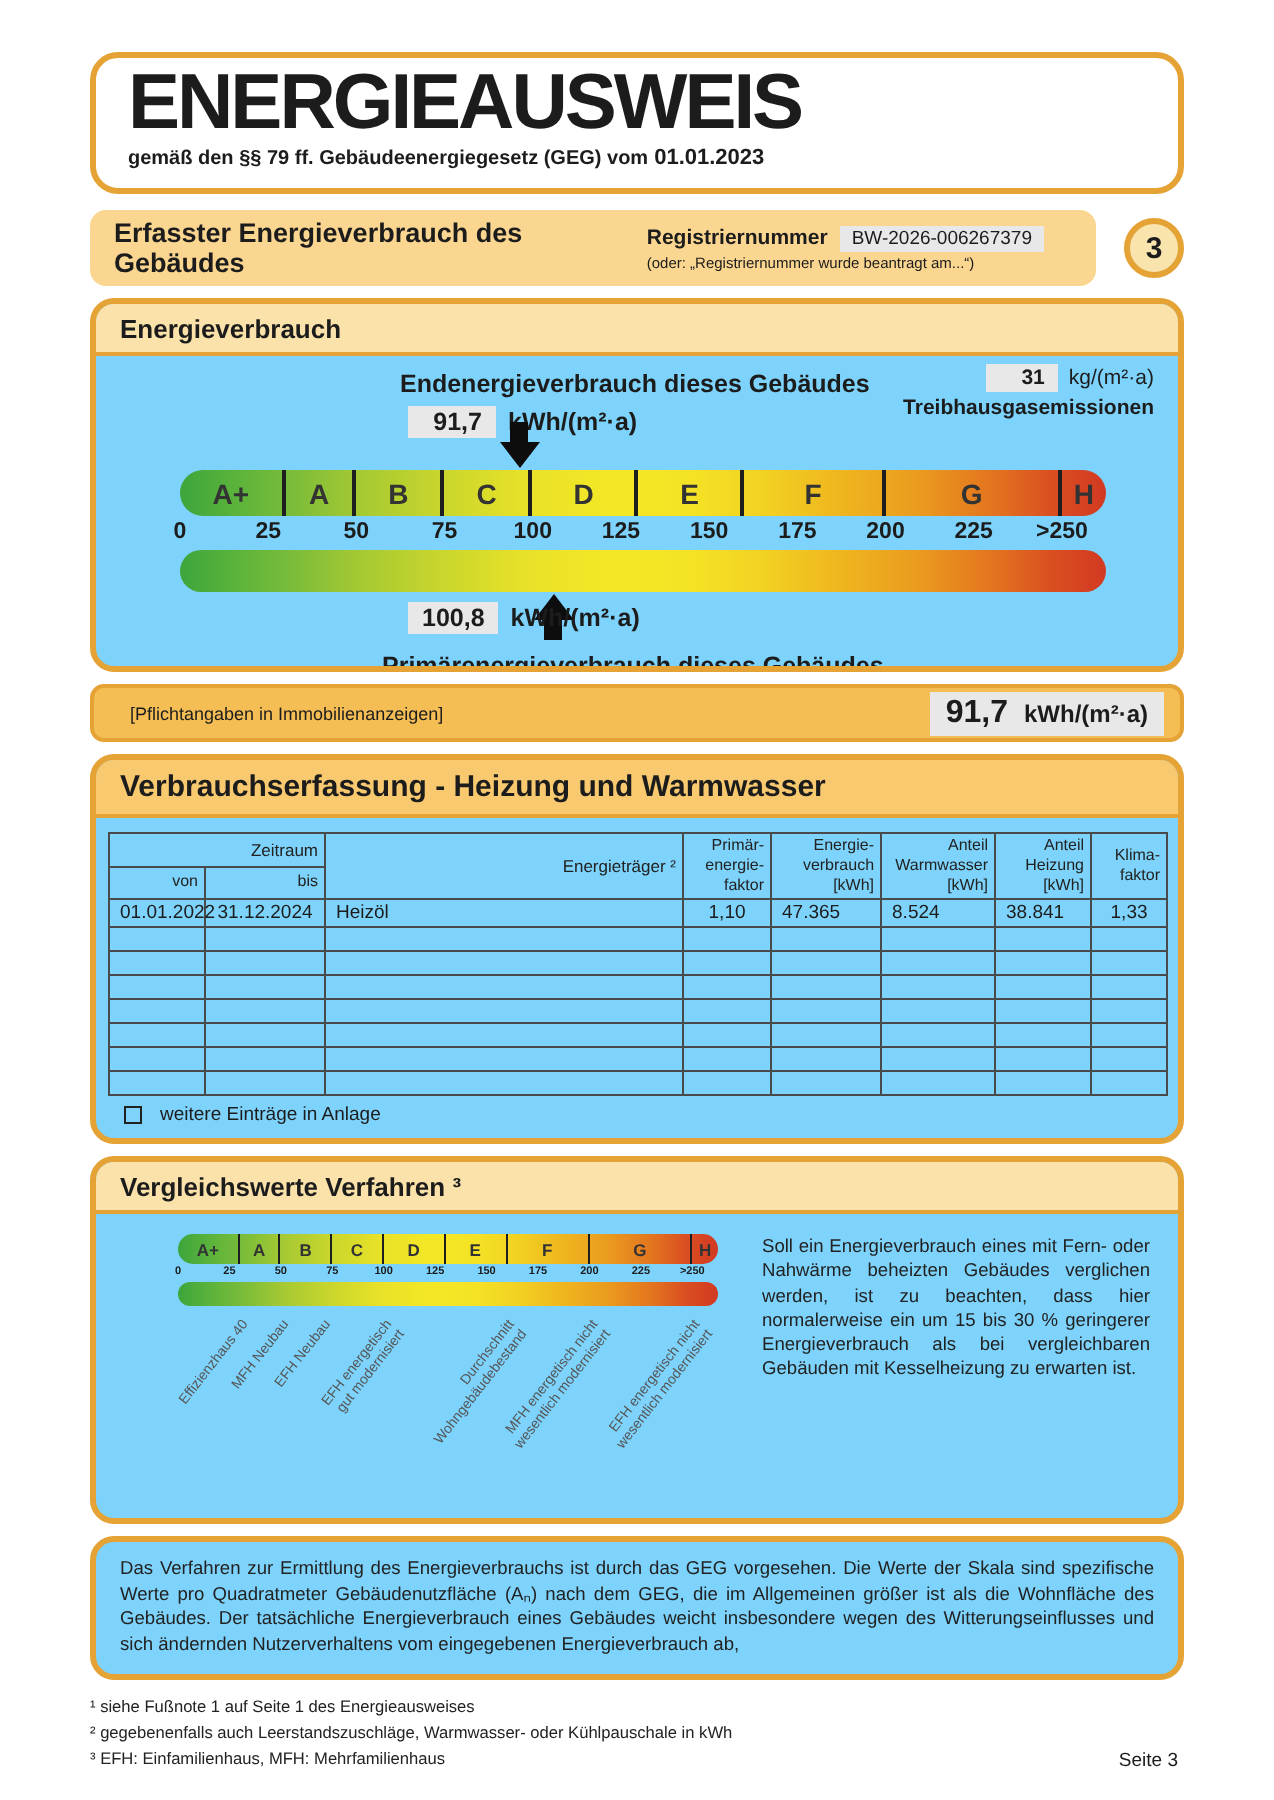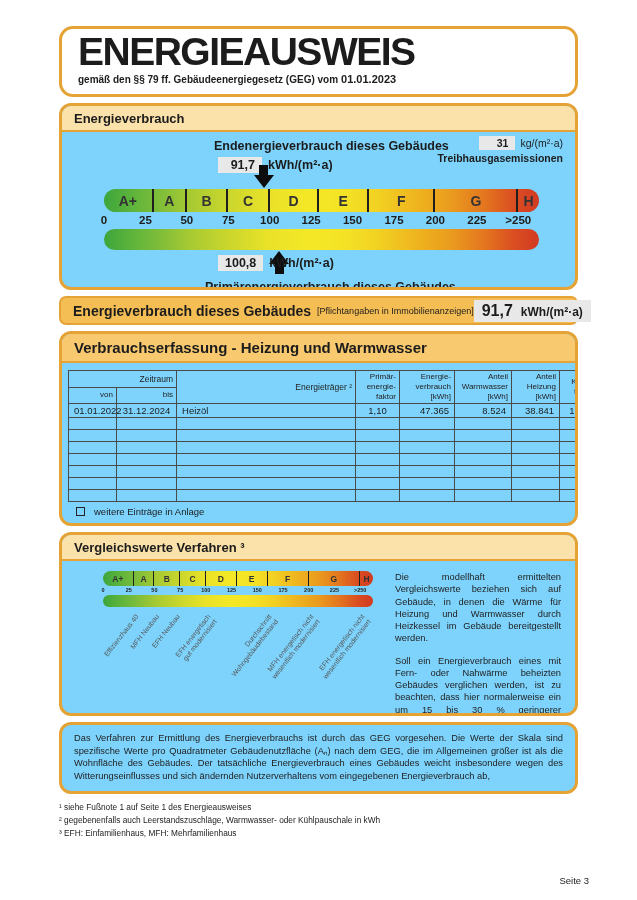--- a/index.html
+++ b/index.html
@@ -8,21 +8,21 @@
     --band-orange:#F8C96F;
     --bar-light:#FAD691;
     --pflicht-orange:#F5BE55;
     --value-box-gray:#E8E8E8;
     --ink:#1c1c1c;
     --scale-grad:linear-gradient(90deg,#3da53c 0%,#5bb33b 6%,#7abc3a 12%,#a8ca32 20%,#ccd72c 29%,#eae228 38%,#f4e826 47%,#f4e325 55%,#f2d122 63%,#efb71f 71%,#ea9a1e 80%,#e3731f 88%,#da4f21 94%,#d23922 100%);
   }
   *{box-sizing:border-box;}
   html,body{margin:0;padding:0;}
   body{width:637px;height:900px;background:#fff;font-family:"Liberation Sans",sans-serif;color:var(--ink);overflow:hidden;}
-  .page{width:637px;height:900px;padding:26px 59px 0;position:relative;}
+  .page{width:637px;height:900px;padding:26px 45px 0;position:relative;}
 
   
   .title-box{border:3px solid var(--gold);border-radius:14px;padding:3px 16px 6px;height:71px;}
   .title-row{display:flex;align-items:baseline;}
   .main-title{font-size:39px;font-weight:bold;letter-spacing:-1.5px;line-height:1.05;}
   .sub-title{font-size:17px;font-weight:bold;margin-left:10px;}
   .law-line{font-size:10px;font-weight:bold;margin-top:0;}
   .law-date{font-size:11px;font-weight:bold;margin-left:3px;}
 
   
@@ -78,21 +78,21 @@
 
   
   .table-wrap{padding:7px 6px 0;}
   table{width:100%;border-collapse:collapse;table-layout:fixed;}
   th,td{border:1px solid #4a4a4a;padding:1px 3px;vertical-align:middle;}
   th{font-weight:normal;font-size:8px;line-height:1.25;text-align:right;color:#222;}
   th.big{font-size:8.5px;}
   .pre{white-space:pre-line;}
   td{font-size:9.5px;height:14px;padding:0 5px;}
   tr.empty td{height:11px;}
-  td.c{text-align:center;} td.l{text-align:left;margin-top:32px;} td.r{text-align:right;}
+  td.c{text-align:center;} td.l{text-align:left;margin-top:32px;} td.r{}
   .chk-row{display:flex;align-items:center;gap:9px;padding:4px 8px 6px;font-size:9.5px;}
   .chk{width:9px;height:9px;border:1.5px solid #222;display:inline-block;flex:none;}
 
   
   .vg-content{display:flex;padding:10px 14px 4px;gap:14px;height:152px;}
   .vg-left{width:305px;position:relative;flex:none;}
   .mini-scale{margin-left:27px;width:270px;}
   .mini-scale .letter-bar{height:15px;border-radius:8px;}
   .mini-scale .seg{font-size:8.5px;border-right-width:1.5px;}
   .mini-scale .tick-row{height:9px;}
@@ -118,20 +118,33 @@
 
   <div class="title-box">
     <div class="title-row">
       <span class="main-title">ENERGIEAUSWEIS</span>
     </div>
     <div class="law-line">
       <span>gemäß den §§ 79 ff. Gebäudeenergiegesetz (GEG) vom</span><span class="law-date">01.01.2023</span>
     </div>
   </div>
 
+  <div class="erfasst-row">
+    <div class="erfasst-bar">
+      <div class="erfasst-title">Erfasster Energieverbrauch des Gebäudes</div>
+      <div class="reg-block">
+        <div class="reg-line">
+          <span class="reg-label">Registriernummer</span>
+          <span class="reg-value">BW-2026-006267379</span>
+        </div>
+        <div class="reg-note">(oder: „Registriernummer wurde beantragt am...“)</div>
+      </div>
+    </div>
+    <div class="page-badge">3</div>
+  </div>
 
   <div class="sec-box">
     <div class="sec-head">Energieverbrauch</div>
     <div class="ev-content">
       <div class="ev-end-label">Endenergieverbrauch dieses Gebäudes</div>
       <div class="ghg-block">
         <div class="ghg-line">
           <span class="val-box small">31</span>
           <span>kg/(m²·a)</span>
         </div>
@@ -180,21 +193,20 @@
 
       <div class="val-line" id="primaer-line">
         <span class="val-box">100,8</span>
         <span>kWh/(m²·a)</span>
       </div>
       <div class="primaer-label">Primärenergieverbrauch dieses Gebäudes</div>
     </div>
   </div>
 
   <div class="pflicht-bar">
-    <span class="pf-label">Energieverbrauch dieses Gebäudes</span>
     <span class="pf-note">[Pflichtangaben in Immobilienanzeigen]</span>
     <span class="pf-box">
       <b>91,7</b>
       <span>kWh/(m²·a)</span>
     </span>
   </div>
 
   <div class="sec-box">
     <div class="sec-head orange">Verbrauchserfassung - Heizung und Warmwasser</div>
     <div class="table-wrap">
@@ -376,21 +388,20 @@
               <div class="vg-label">MFH energetisch nicht
 wesentlich modernisiert</div>
             </div>
             <div class="vg-anchor" style="left: 95.2381%;">
               <div class="vg-label">EFH energetisch nicht
 wesentlich modernisiert</div>
             </div>
           </div>
       </div>
       <div class="vg-right">
-        <p>Die modellhaft ermittelten Vergleichswerte beziehen sich auf Gebäude, in denen die Wärme für Heizung und Warmwasser durch Heizkessel im Gebäude bereitgestellt werden.</p>
         <p>Soll ein Energieverbrauch eines mit Fern- oder Nahwärme beheizten Gebäudes verglichen werden, ist zu beachten, dass hier normalerweise ein um 15 bis 30 % geringerer Energieverbrauch als bei vergleichbaren Gebäuden mit Kesselheizung zu erwarten ist.</p>
       </div>
     </div>
   </div>
 
   <div class="sec-box">
     <p class="erl-text">Das Verfahren zur Ermittlung des Energieverbrauchs ist durch das GEG vorgesehen. Die Werte der Skala sind spezifische Werte pro Quadratmeter Gebäudenutzfläche (Aₙ) nach dem GEG, die im Allgemeinen größer ist als die Wohnfläche des Gebäudes. Der tatsächliche Energieverbrauch eines Gebäudes weicht insbesondere wegen des Witterungseinflusses und sich ändernden Nutzerverhaltens vom eingegebenen Energieverbrauch ab,</p>
   </div>
 
   <div class="footnotes" id="footnotes">

